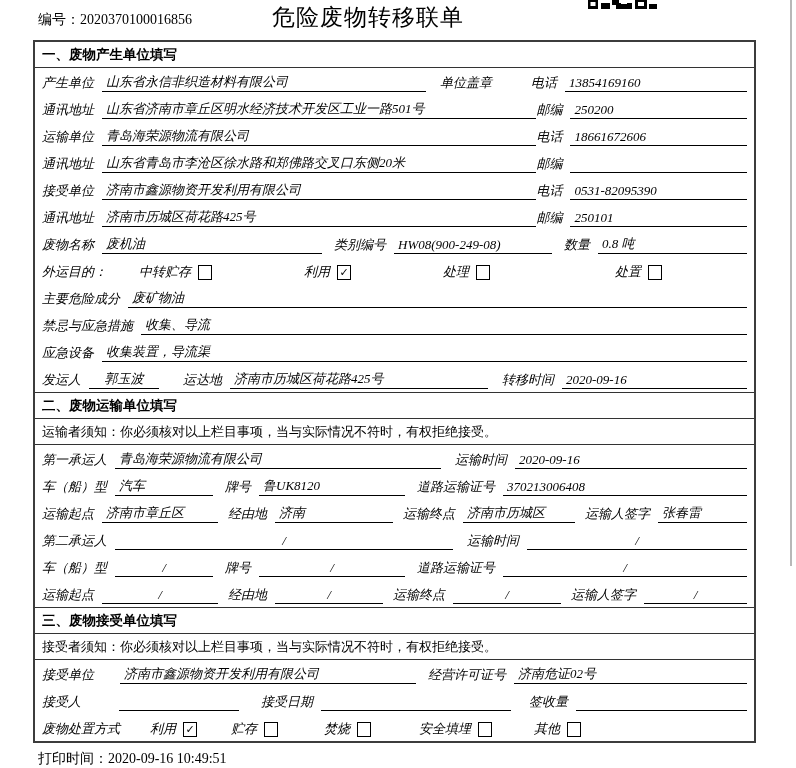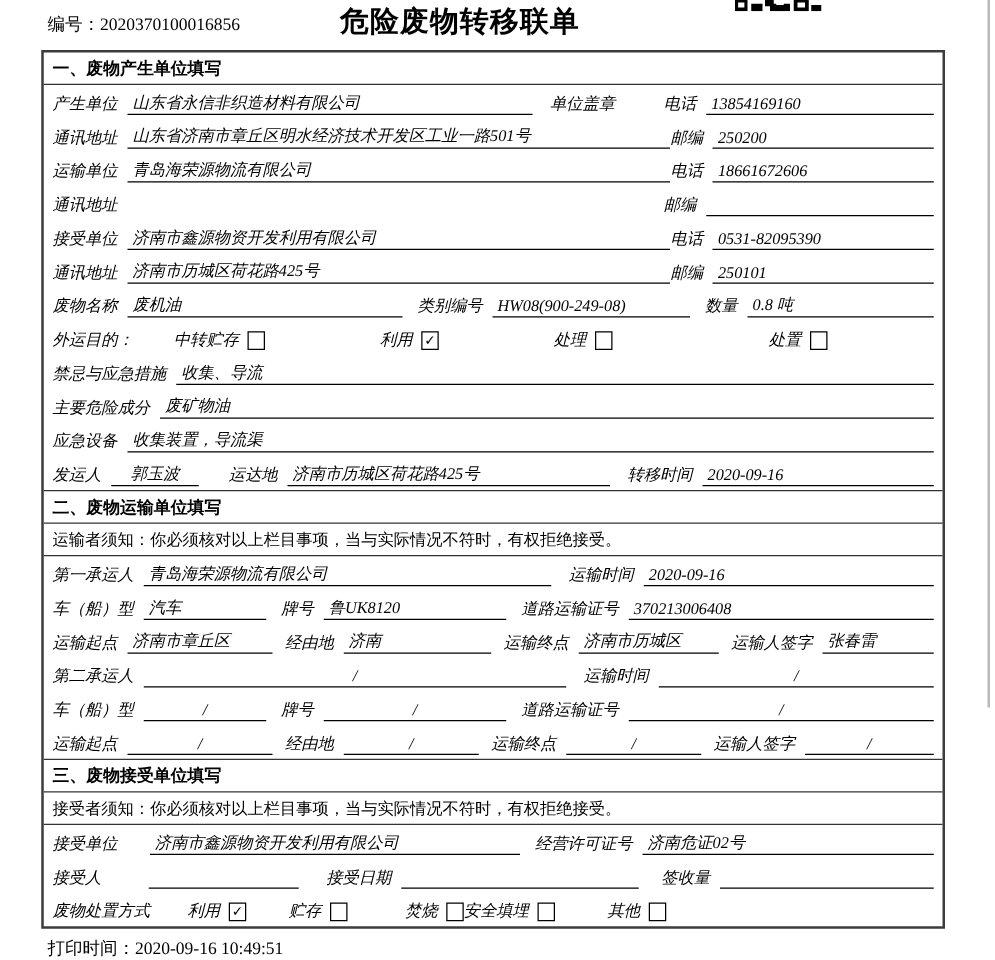--- a/index.html
+++ b/index.html
@@ -8,21 +8,21 @@
     font-family:"Liberation Serif","DejaVu Serif",serif;
     font-size:13px;position:relative;overflow:hidden;
   }
   .page{position:relative;width:796px;height:566px;border-radius:12px;}
   .edge-line{position:absolute;top:0;bottom:0;left:790px;width:2px;background:#b8b8b8;}
   .qr{position:absolute;left:588px;top:0;width:70px;height:9px;}
   .qr svg{display:block;}
   .hdr{position:relative;height:36px;margin:0 0 2px 0;}
   .num{position:absolute;left:38px;top:11px;font-size:14px;white-space:nowrap;}
   .ttl{position:absolute;left:0;right:60px;top:2px;text-align:center;
-       font-size:23px;font-weight:bold;letter-spacing:1px;}
+       font-size:23px;font-weight:normal;letter-spacing:1px;}
   .form{position:absolute;left:33px;top:40px;width:723px;border:2px solid #3c3c3c;
         box-sizing:border-box;background:#fff;}
   .sec-h{font-weight:bold;font-size:13.5px;padding:4px 7px 3px 7px;
          border-bottom:1.5px solid #333;}
   .sec-h.mid{border-top:1.5px solid #333;}
   .notice{padding:4px 7px 3px 7px;border-bottom:1.5px solid #333;font-size:13px;}
   .row{display:flex;align-items:flex-end;height:24px;padding:0 7px 3px 7px;
        box-sizing:content-box;font-style:italic;}
   .lbl{white-space:nowrap;margin-right:8px;}
   .ml-a{margin-left:auto;}
@@ -81,20 +81,21 @@
 
     <div class="row">
       <span class="lbl">运输单位</span>
       <span class="u" style="width:440px">青岛海荣源物流有限公司</span>
       <span class="lbl ml-a">电话</span>
       <span class="u" style="width:174px">18661672606</span>
     </div>
 
     <div class="row">
       <span class="lbl">通讯地址</span>
+      <span class="u" style="width:440px">山东省青岛市李沧区徐水路和郑佛路交叉口东侧20米</span>
       <span class="lbl ml-a">邮编</span>
       <span class="u" style="width:174px"></span>
     </div>
 
     <div class="row">
       <span class="lbl">接受单位</span>
       <span class="u" style="width:440px">济南市鑫源物资开发利用有限公司</span>
       <span class="lbl ml-a">电话</span>
       <span class="u" style="width:174px">0531-82095390</span>
     </div>
@@ -130,27 +131,27 @@
         <span>处理</span>
         <span class="cb"></span>
       </span>
       <span class="opt" style="margin-left:125px">
         <span>处置</span>
         <span class="cb"></span>
       </span>
     </div>
 
     <div class="row">
+      <span class="lbl">主要危险成分</span>
+      <span class="u fill">废矿物油</span>
+    </div>
+
+    <div class="row">
       <span class="lbl">禁忌与应急措施</span>
       <span class="u fill">收集、导流</span>
-    </div>
-
-    <div class="row">
-      <span class="lbl">主要危险成分</span>
-      <span class="u fill">废矿物油</span>
     </div>
 
     <div class="row">
       <span class="lbl">应急设备</span>
       <span class="u fill">收集装置，导流渠</span>
     </div>
 
     <div class="row">
       <span class="lbl">发运人</span>
       <span class="u c" style="width:62px">郭玉波</span>
@@ -243,21 +244,21 @@
         <span class="cb">✓</span>
       </span>
       <span class="opt" style="margin-left:34px">
         <span>贮存</span>
         <span class="cb"></span>
       </span>
       <span class="opt" style="margin-left:46px">
         <span>焚烧</span>
         <span class="cb"></span>
       </span>
-      <span class="opt" style="">
+      <span class="opt" style="margin-left:48px">
         <span>安全填埋</span>
         <span class="cb"></span>
       </span>
       <span class="opt" style="margin-left:42px">
         <span>其他</span>
         <span class="cb"></span>
       </span>
     </div>
 
   </div>

